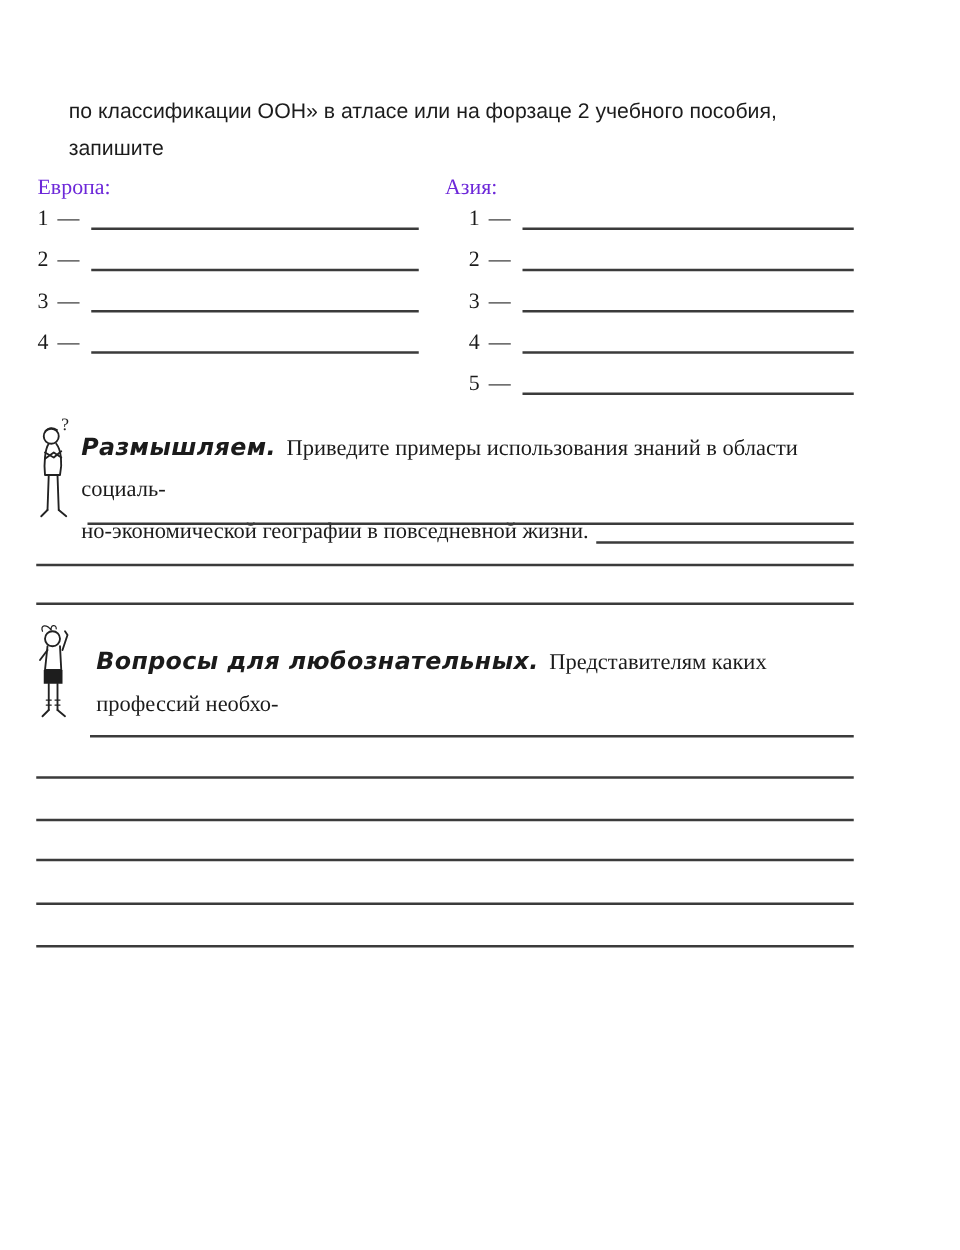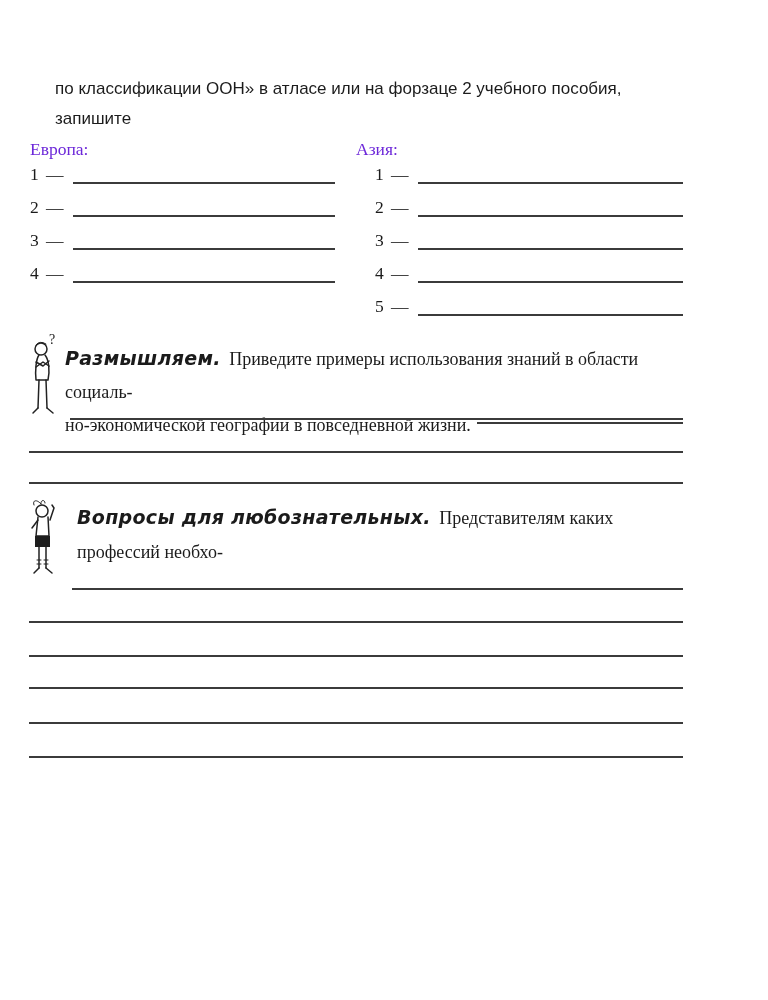--- a/index.html
+++ b/index.html
@@ -24,22 +24,22 @@
   .num-row .dash{line-height:1;padding-bottom:1px;margin:0 7px 0 5px;}
   .num-row .blank{flex:1;border-bottom:2px solid #3b3b3b;height:28px;margin-left:2px;}
 
   .task-icon{position:absolute;}
   #reflect-icon{left:30px;top:331px;}
   #curious-icon{left:28px;top:498px;}
 
   .task-text{position:absolute;font-family:"Liberation Serif",serif;font-size:18px;
              color:#1b1b1b;}
   #reflect-text{left:65px;top:330px;width:618px;line-height:33px;margin-top:12px;}
-  #curious-text{left:77px;top:500px;width:606px;line-height:34px;}
-  .task-line2{display:flex;align-items:center;}
+  #curious-text{left:77px;top:512px;width:606px;line-height:34px;}
+  .task-line2{display:flex;}
   .task-line2 .lead{white-space:nowrap;}
   .fill-line{flex:1;border-bottom:2px solid #3b3b3b;margin-bottom:6px;margin-left:6px;}
   #curious-text .fill-line{margin-bottom:7px;}
   .script{font-family:"DejaVu Sans",sans-serif;font-style:italic;font-weight:bold;
           font-size:19px;letter-spacing:0.3px;margin-right:4px;}
 
   .wline{position:absolute;height:0;border-top:2px solid #3b3b3b;}
 
   .page-number{position:absolute;left:705px;top:916px;
                font-family:"Liberation Sans",sans-serif;font-size:17px;color:#222;}

